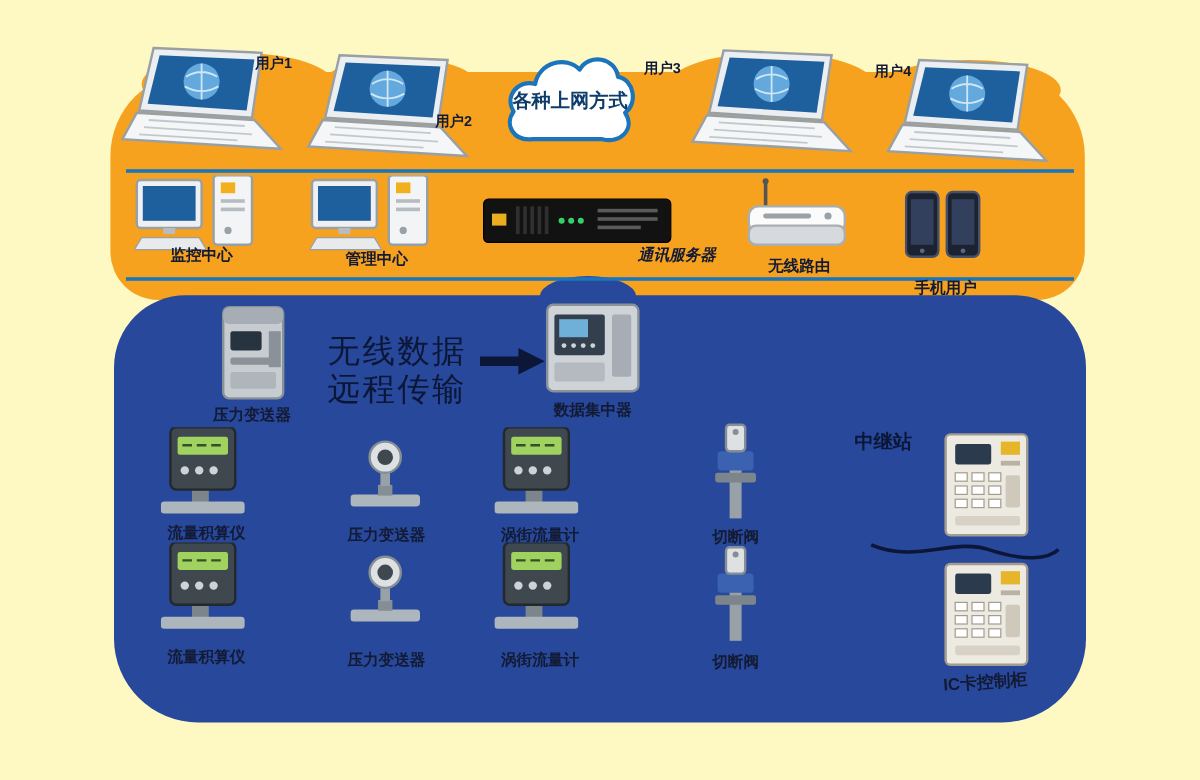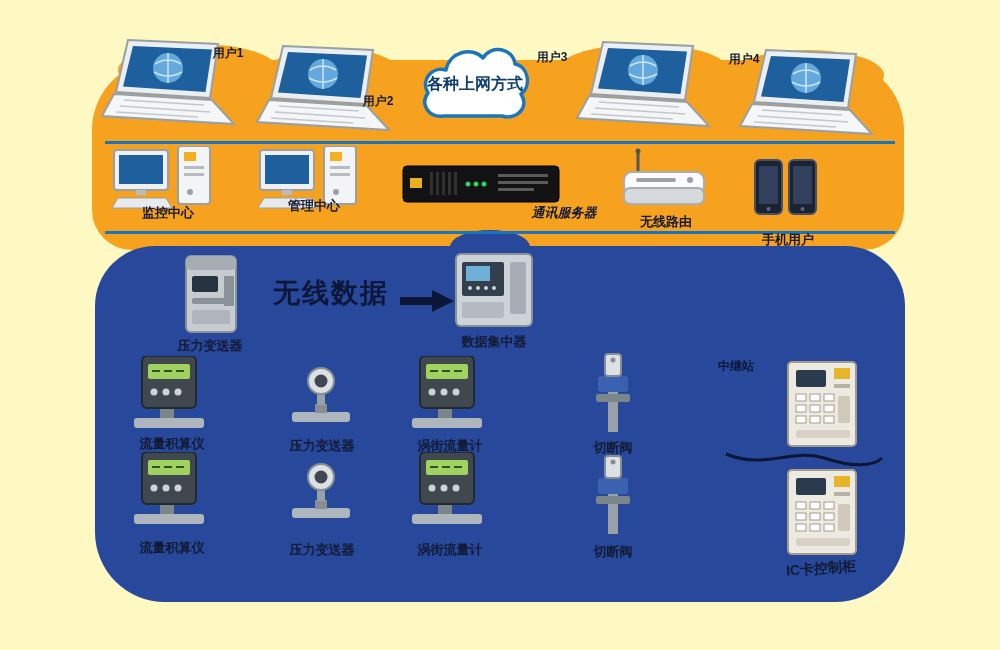--- a/index.html
+++ b/index.html
@@ -10,23 +10,23 @@
                border-radius:70px 70px 40px 40px;z-index:1;}
   .orange-bump{background:#F6A21F;border-radius:50%;z-index:1;}
   .blue-panel{left:95px;top:246px;width:810px;height:356px;background:#27489B;
               border-radius:60px 60px 70px 70px;z-index:1;}
   .blue-bump{left:450px;top:230px;width:80px;height:34px;background:#27489B;border-radius:50%;z-index:1;}
   .net-line{height:3px;background:#1B75BC;z-index:2;}
   .icon{z-index:3;}
   .caption{position:absolute;font-size:13px;font-weight:700;color:#131A33;text-align:center;
            line-height:1.2;z-index:4;}
   .caption.small{font-size:12px;}
-  .headline{position:absolute;z-index:4;font-size:27px;font-weight:700;color:#0C1738;
+  .headline{position:absolute;z-index:4;font-size:27px;font-weight:400;color:#0C1738;
             letter-spacing:2px;line-height:1.15;text-align:center;}
-  .right-label{position:absolute;z-index:4;font-size:12px;font-weight:800;color:#0C1738;text-align:center;}
+  .right-label{position:absolute;z-index:4;font-size:16px;font-weight:800;color:#0C1738;text-align:center;}
   .cloud-label{position:absolute;z-index:5;font-size:16px;font-weight:800;color:#0E3D6B;text-align:center;}
   .wavy{transform:rotate(-4deg);}
 </style>
 </head>
 <body>
 
 <svg style="position:absolute;width:0;height:0" aria-hidden="true">
   <defs>
     <g id="g-laptop">
       <path d="M28,4 L118,8 L110,62 L16,56 Z" fill="#eceff1" stroke="#98a0a6" stroke-width="2"></path>
@@ -171,37 +171,38 @@
   <svg class="abs icon" style="left:754px;top:158px" width="64" height="58" viewBox="0 0 64 58">
     <rect x="1" y="2" width="27" height="54" rx="5" fill="#1b2230" stroke="#46506b" stroke-width="2"></rect>
     <rect x="5" y="8" width="19" height="38" fill="#32405e"></rect>
     <circle cx="14.5" cy="51" r="2" fill="#5a6788"></circle>
     <rect x="35" y="2" width="27" height="54" rx="5" fill="#1b2230" stroke="#46506b" stroke-width="2"></rect>
     <rect x="39" y="8" width="19" height="38" fill="#32405e"></rect>
     <circle cx="48.5" cy="51" r="2" fill="#5a6788"></circle>
   </svg>
 
   <div class="caption" style="left:110px;top:205px;width:116px;">监控中心</div>
-  <div class="caption" style="left:256px;top:198px;width:116px;">管理中心</div>
+  <div class="caption" style="left:256px;top:208px;width:116px;">管理中心</div>
   <div class="caption" style="left:512px;top:205px;width:104px;font-style:italic;">通讯服务器</div>
   <div class="caption" style="left:616px;top:214px;width:100px;">无线路由</div>
   <div class="caption" style="left:748px;top:232px;width:80px;">手机用户</div>
 
   <svg class="abs icon" style="left:178px;top:254px" width="64" height="82" viewBox="0 0 64 82">
     <rect x="8" y="2" width="50" height="76" rx="5" fill="#c7ccd1" stroke="#8a9198" stroke-width="2"></rect>
     <rect x="8" y="2" width="50" height="14" rx="5" fill="#a6adb4"></rect>
     <rect x="14" y="22" width="26" height="16" rx="2" fill="#27333f"></rect>
     <rect x="14" y="44" width="38" height="6" rx="2" fill="#8a9198"></rect>
     <rect x="46" y="22" width="10" height="30" fill="#8a9198"></rect>
     <rect x="14" y="56" width="38" height="14" rx="2" fill="#aeb5bb"></rect>
   </svg>
   <div class="caption" style="left:158px;top:338px;width:104px;">压力变送器</div>
 
   <div class="headline" style="left:256px;top:278px;width:150px;">
     <div>无线数据</div>
+    <div>远程传输</div>
   </div>
 
   <svg class="abs icon" style="left:400px;top:288px" width="56" height="26" viewBox="0 0 56 26">
     <path d="M0,9 h32 v-7 l22,11 l-22,11 v-7 h-32 Z" fill="#0C1738"></path>
   </svg>
 
   <svg class="abs icon" style="left:452px;top:250px" width="84" height="80" viewBox="0 0 84 80">
     <rect x="4" y="4" width="76" height="72" rx="5" fill="#ced3d7" stroke="#8a9198" stroke-width="2"></rect>
     <rect x="10" y="12" width="42" height="34" rx="2" fill="#333f4c"></rect>
     <rect x="14" y="16" width="24" height="15" fill="#6fb0d8"></rect>

